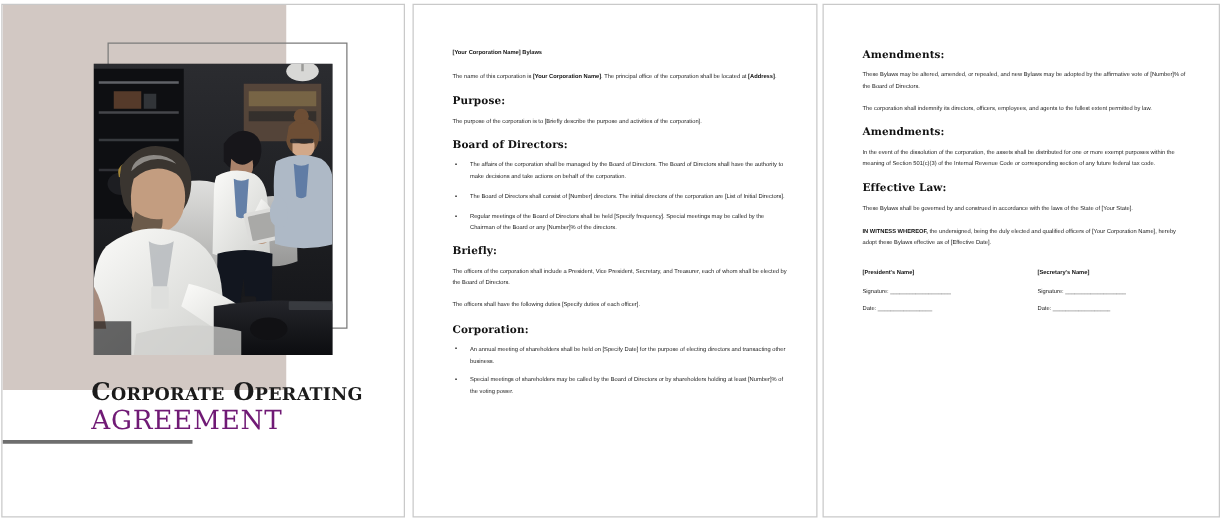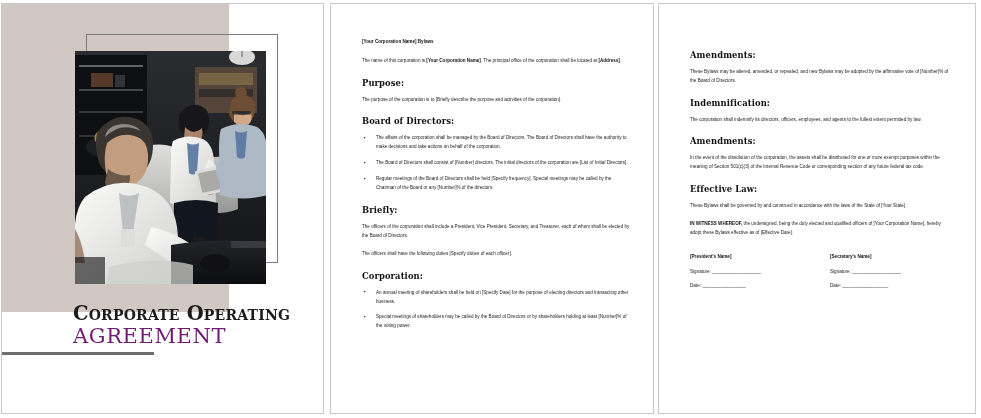--- a/index.html
+++ b/index.html
@@ -101,21 +101,20 @@
     left: 31px;
     right: 23px;
     top: 34px;
   }
 
   .doc-h2 {
     font-family: "DejaVu Serif", "Liberation Serif", serif;
     font-weight: 700;
     font-size: 8.4px;
     color: #111111;
-    margin-top: 12px;
     margin-bottom: 8px;
     letter-spacing: 0.1px;
   }
 
   .doc-p {
     font-size: 4.6px;
     line-height: 1.92;
     color: #222222;
     margin-bottom: 9px;
     text-align: left;
@@ -312,21 +311,20 @@
 
     </div>
   </div>
 
   <div class="page" id="page-three">
     <div class="doc-body">
 
       <h2 class="doc-h2">Amendments:</h2>
       <p class="doc-p">These Bylaws may be altered, amended, or repealed, and new Bylaws may be adopted by the affirmative vote of [Number]% of the Board of Directors.</p>
 
-      <h2 class="doc-h2">Indemnification:</h2>
       <p class="doc-p">The corporation shall indemnify its directors, officers, employees, and agents to the fullest extent permitted by law.</p>
 
       <h2 class="doc-h2">Amendments:</h2>
       <p class="doc-p">In the event of the dissolution of the corporation, the assets shall be distributed for one or more exempt purposes within the meaning of Section 501(c)(3) of the Internal Revenue Code or corresponding section of any future federal tax code.</p>
 
       <h2 class="doc-h2">Effective Law:</h2>
       <p class="doc-p">These Bylaws shall be governed by and construed in accordance with the laws of the State of [Your State].</p>
 
       <p class="doc-p"><b>IN WITNESS WHEREOF,</b><span> the undersigned, being the duly elected and qualified officers of [Your Corporation Name], hereby adopt these Bylaws effective as of [Effective Date].</span></p>
 

